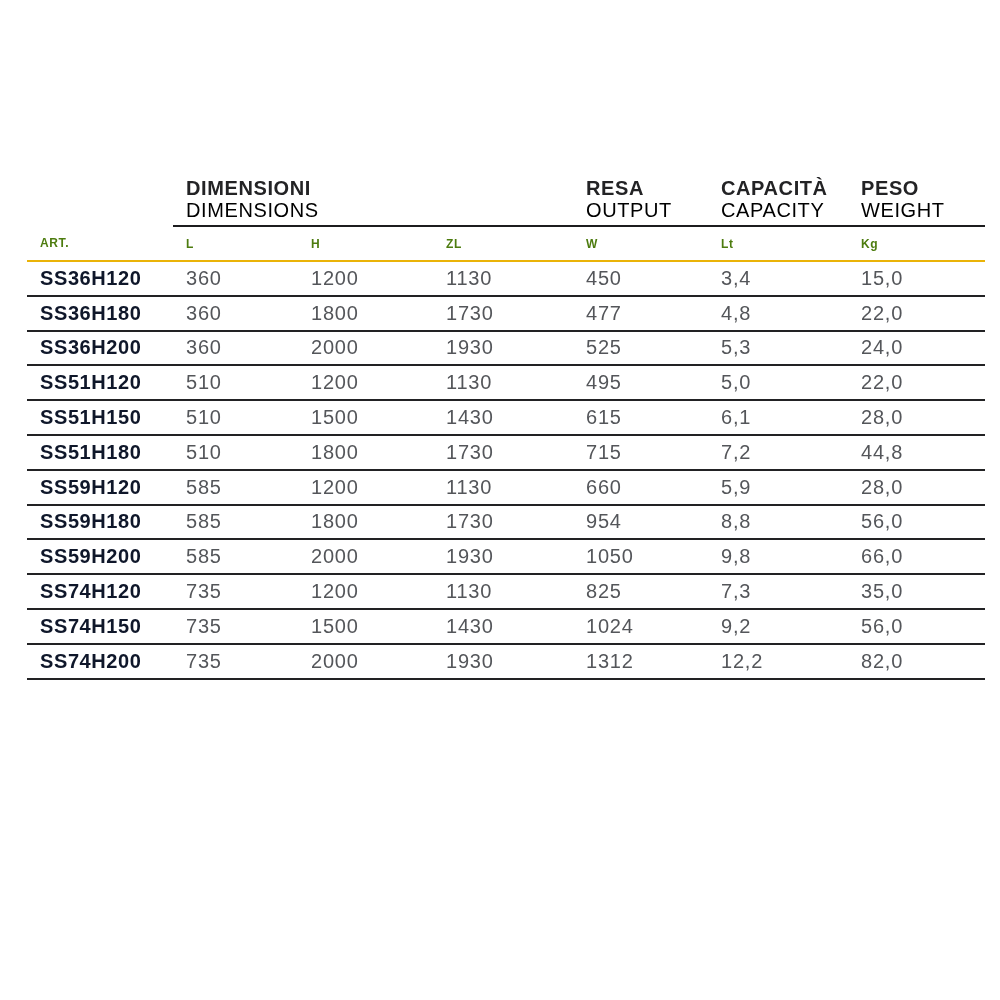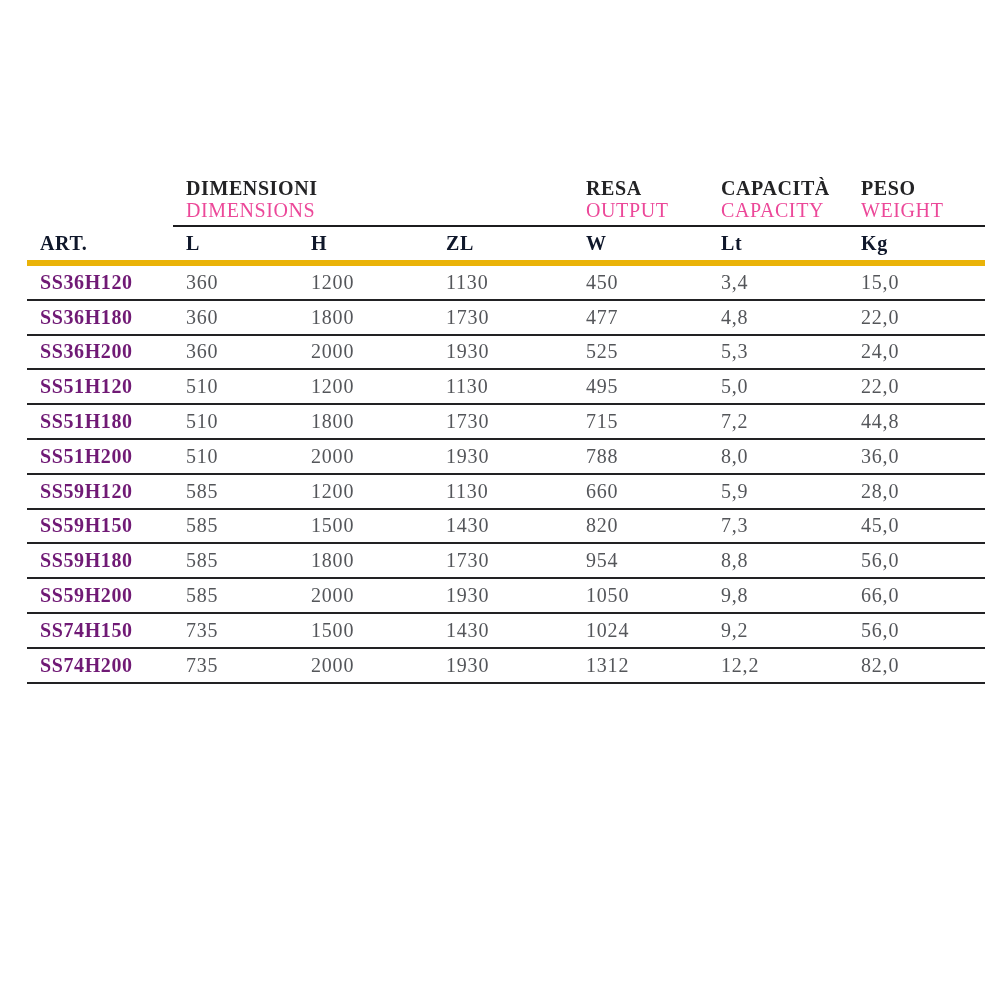--- a/index.html
+++ b/index.html
@@ -16,21 +16,20 @@
     width: 1000px;
     height: 1000px;
     background: #ffffff;
     overflow: hidden;
   }
   .table-wrap {
     position: absolute;
     left: 27px;
     top: 176px;
     width: 958px;
-    font-family: Liberation Serif, serif;
   }
   table.spec {
     border-collapse: collapse;
     table-layout: fixed;
     width: 100%;
   }
   table.spec th, table.spec td {
     text-align: left;
     padding: 0 0 0 13px;
     font-weight: normal;
@@ -56,41 +55,41 @@
     font-weight: bold;
     letter-spacing: 0.6px;
     color: #232325;
   }
   .grp-secondary {
     display: block;
     font-size: 20px;
     line-height: 22px;
     font-weight: normal;
     letter-spacing: 0.6px;
-    color: #ec4899;
+    color: #000000;
   }
   
   tr.cols-row th {
     height: 33px;
-    border-bottom: 6px solid #eab308;
-    font-size: 20px;
+    border-bottom: 2px solid #eab308;
+    font-size: 12px;
     font-weight: bold;
     letter-spacing: 0.6px;
-    color: #0f172a;
+    color: #4d7c0f;
     vertical-align: middle;
   }
   
   tbody td {
     height: 32.8px;
     border-bottom: 2px solid #222224;
     font-size: 20px;
     vertical-align: middle;
   }
   tbody td.art {
-    color: #701a75;
+    color: #0f172a;
     font-weight: bold;
     letter-spacing: 0.6px;
   }
   tbody td.val {
     color: #54565a;
     font-weight: normal;
     letter-spacing: 0.8px;
   }
 </style>
 </head>
@@ -169,74 +168,74 @@
           <tr>
             <td class="art">SS51H120</td>
             <td class="val">510</td>
             <td class="val">1200</td>
             <td class="val">1130</td>
             <td class="val">495</td>
             <td class="val">5,0</td>
             <td class="val">22,0</td>
           </tr>
           <tr>
+            <td class="art">SS51H150</td>
+            <td class="val">510</td>
+            <td class="val">1500</td>
+            <td class="val">1430</td>
+            <td class="val">615</td>
+            <td class="val">6,1</td>
+            <td class="val">28,0</td>
+          </tr>
+          <tr>
             <td class="art">SS51H180</td>
             <td class="val">510</td>
             <td class="val">1800</td>
             <td class="val">1730</td>
             <td class="val">715</td>
             <td class="val">7,2</td>
             <td class="val">44,8</td>
           </tr>
           <tr>
-            <td class="art">SS51H200</td>
-            <td class="val">510</td>
-            <td class="val">2000</td>
-            <td class="val">1930</td>
-            <td class="val">788</td>
-            <td class="val">8,0</td>
-            <td class="val">36,0</td>
-          </tr>
-          <tr>
             <td class="art">SS59H120</td>
             <td class="val">585</td>
             <td class="val">1200</td>
             <td class="val">1130</td>
             <td class="val">660</td>
             <td class="val">5,9</td>
             <td class="val">28,0</td>
-          </tr>
-          <tr>
-            <td class="art">SS59H150</td>
-            <td class="val">585</td>
-            <td class="val">1500</td>
-            <td class="val">1430</td>
-            <td class="val">820</td>
-            <td class="val">7,3</td>
-            <td class="val">45,0</td>
           </tr>
           <tr>
             <td class="art">SS59H180</td>
             <td class="val">585</td>
             <td class="val">1800</td>
             <td class="val">1730</td>
             <td class="val">954</td>
             <td class="val">8,8</td>
             <td class="val">56,0</td>
           </tr>
           <tr>
             <td class="art">SS59H200</td>
             <td class="val">585</td>
             <td class="val">2000</td>
             <td class="val">1930</td>
             <td class="val">1050</td>
             <td class="val">9,8</td>
             <td class="val">66,0</td>
           </tr>
           <tr>
+            <td class="art">SS74H120</td>
+            <td class="val">735</td>
+            <td class="val">1200</td>
+            <td class="val">1130</td>
+            <td class="val">825</td>
+            <td class="val">7,3</td>
+            <td class="val">35,0</td>
+          </tr>
+          <tr>
             <td class="art">SS74H150</td>
             <td class="val">735</td>
             <td class="val">1500</td>
             <td class="val">1430</td>
             <td class="val">1024</td>
             <td class="val">9,2</td>
             <td class="val">56,0</td>
           </tr>
           <tr>
             <td class="art">SS74H200</td>

